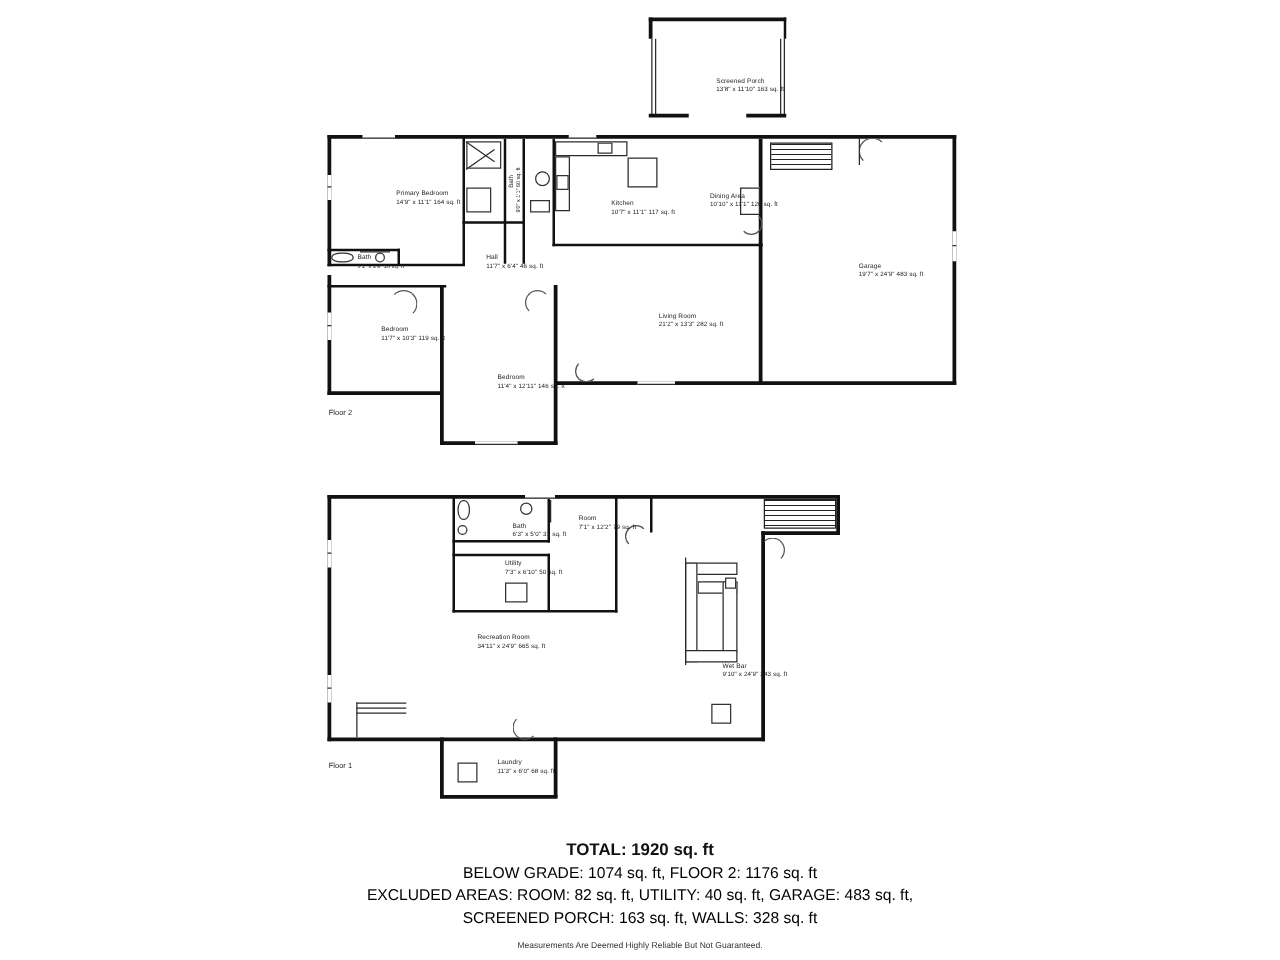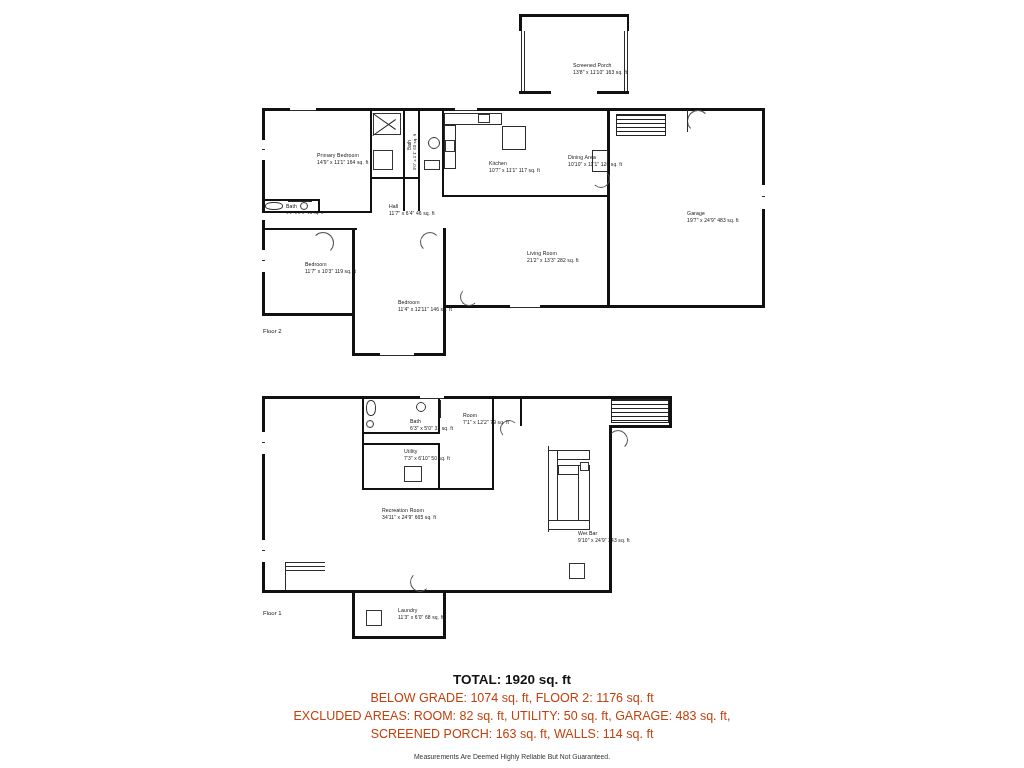--- a/index.html
+++ b/index.html
@@ -114,21 +114,21 @@
     text-align: center;
   }
   #summary .total {
     font-size: 13.5px;
     font-weight: bold;
     color: #111;
     margin-bottom: 3px;
   }
   #summary .line {
     font-size: 12.5px;
-    color: #c2410c;
+    color: #000000;
     line-height: 1.42;
   }
   #summary .disclaimer {
     font-size: 6.8px;
     color: #333;
     margin-top: 10px;
   }
 </style>
 </head>
 <body>
@@ -339,18 +339,18 @@
       <span class="rname">Laundry</span>
       <span class="rdim"><span>11'3" x 6'0"</span> <span>68 sq. ft</span></span>
     </div>
 
     <div class="floor-tag" style="left:263px; top:610px;">Floor 1</div>
   </div>
 
   <div id="summary" style="top:672px;">
     <div class="total">TOTAL: 1920 sq. ft</div>
     <div class="line">BELOW GRADE: 1074 sq. ft, FLOOR 2: 1176 sq. ft</div>
-    <div class="line">EXCLUDED AREAS: ROOM: 82 sq. ft, UTILITY: 50 sq. ft, GARAGE: 483 sq. ft,</div>
-    <div class="line">SCREENED PORCH: 163 sq. ft, WALLS: 114 sq. ft</div>
+    <div class="line">EXCLUDED AREAS: ROOM: 82 sq. ft, UTILITY: 40 sq. ft, GARAGE: 483 sq. ft,</div>
+    <div class="line">SCREENED PORCH: 163 sq. ft, WALLS: 328 sq. ft</div>
     <div class="disclaimer">Measurements Are Deemed Highly Reliable But Not Guaranteed.</div>
   </div>
 
 </div>
 
 </body></html>

